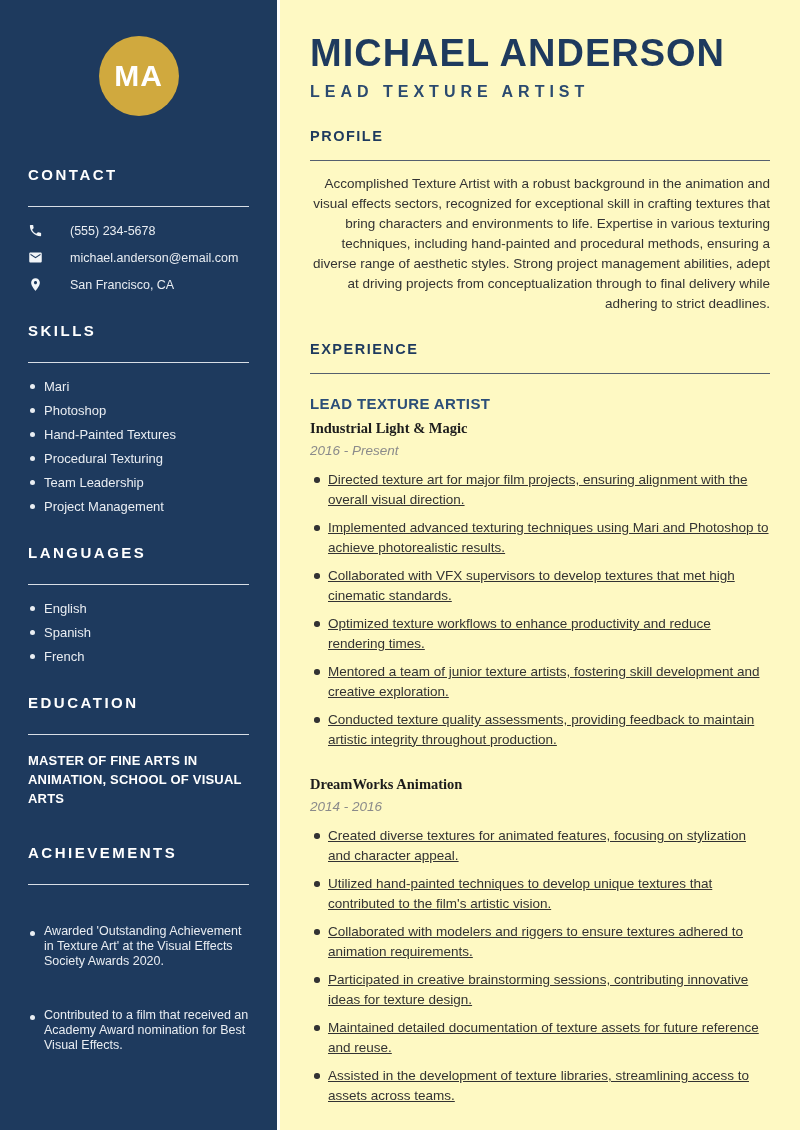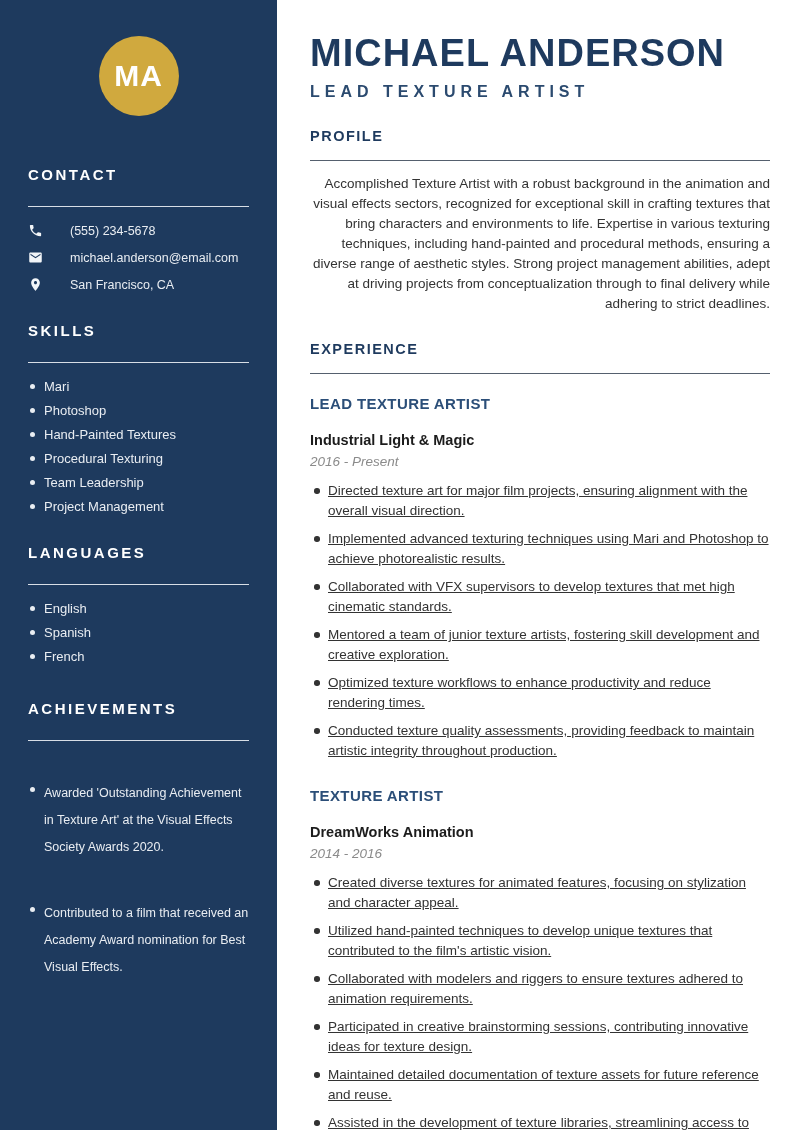--- a/index.html
+++ b/index.html
@@ -3,21 +3,21 @@
 <meta charset="utf-8">
 <style>
   * { margin: 0; padding: 0; box-sizing: border-box; }
   html, body { background: #e9e9e9; }
   body { font-family: "Liberation Sans", sans-serif; }
 
   .page {
     width: 800px;
     height: 1130px;
     display: flex;
-    background: #ffffff;
+    background: #fef9c3;
     margin: 0 auto;
     overflow: hidden;
   }
 
   
   .sidebar {
     width: 280px;
     flex-shrink: 0;
     background: #1e3a5e;
     color: #e9edf2;
@@ -72,21 +72,21 @@
   ul.side-list li::before {
     content: "";
     position: absolute;
     left: 2px;
     top: 5px;
     width: 5px;
     height: 5px;
     border-radius: 50%;
     background: #e9edf2;
   }
-  ul.side-list.wrap li { line-height: 27px; margin-bottom: 10px; margin-top: 39px; }
+  ul.side-list.wrap li { line-height: 15px; margin-bottom: 10px; margin-top: 39px; }
   ul.side-list.wrap li::before { top: 7px; }
   ul.side-list.wrap li { font-size: 12.5px; }
 
   .edu-degree {
     font-size: 13px;
     font-weight: bold;
     color: #ffffff;
     line-height: 19px;
     letter-spacing: 0.2px;
   }
@@ -129,24 +129,25 @@
   }
   .job { margin-top: 21px; }
   .job + .job { margin-top: 27px; }
   .job-title {
     font-size: 15px;
     font-weight: bold;
     color: #2b4e78;
     letter-spacing: 0.4px;
   }
   .job-company {
-    margin-top: 20px;
+    margin-top: 8px;
     font-size: 14.5px;
     font-weight: bold;
     color: #1c1c1c;
+    font-family: Liberation Serif, serif;
   }
   .job-dates {
     margin-top: 6px;
     font-size: 13.5px;
     font-style: italic;
     color: #8b8b8b;
   }
   ul.job-bullets { list-style: none; margin-top: 12px; }
   ul.job-bullets li {
     position: relative;
@@ -226,20 +227,24 @@
     <section class="side-section">
       <div class="side-heading">LANGUAGES</div>
       <ul class="side-list">
 
       <li>English</li>
           <li>Spanish</li>
           <li>French</li>
         </ul>
     </section>
 
+    <section class="side-section">
+      <div class="side-heading">EDUCATION</div>
+      <div class="edu-degree">MASTER OF FINE ARTS IN ANIMATION, SCHOOL OF VISUAL ARTS</div>
+    </section>
 
     <section class="side-section achievements">
       <div class="side-heading">ACHIEVEMENTS</div>
       <ul class="side-list wrap">
 
       <li>Awarded 'Outstanding Achievement in Texture Art' at the Visual Effects Society Awards 2020.</li>
           <li>Contributed to a film that received an Academy Award nomination for Best Visual Effects.</li>
         </ul>
     </section>
 
@@ -260,28 +265,27 @@
 
       <div class="job">
         <div class="job-title">LEAD TEXTURE ARTIST</div>
         <div class="job-company">Industrial Light &amp; Magic</div>
         <div class="job-dates">2016 - Present</div>
         <ul class="job-bullets">
 
         <li>Directed texture art for major film projects, ensuring alignment with the overall visual direction.</li>
             <li>Implemented advanced texturing techniques using Mari and Photoshop to achieve photorealistic results.</li>
             <li>Collaborated with VFX supervisors to develop textures that met high cinematic standards.</li>
+            <li>Optimized texture workflows to enhance productivity and reduce rendering times.</li>
             <li>Mentored a team of junior texture artists, fostering skill development and creative exploration.</li>
-            <li>Optimized texture workflows to enhance productivity and reduce rendering times.</li>
             <li>Conducted texture quality assessments, providing feedback to maintain artistic integrity throughout production.</li>
           </ul>
       </div>
 
       <div class="job">
-        <div class="job-title">TEXTURE ARTIST</div>
         <div class="job-company">DreamWorks Animation</div>
         <div class="job-dates">2014 - 2016</div>
         <ul class="job-bullets">
 
         <li>Created diverse textures for animated features, focusing on stylization and character appeal.</li>
             <li>Utilized hand-painted techniques to develop unique textures that contributed to the film's artistic vision.</li>
             <li>Collaborated with modelers and riggers to ensure textures adhered to animation requirements.</li>
             <li>Participated in creative brainstorming sessions, contributing innovative ideas for texture design.</li>
             <li>Maintained detailed documentation of texture assets for future reference and reuse.</li>
             <li>Assisted in the development of texture libraries, streamlining access to assets across teams.</li>

